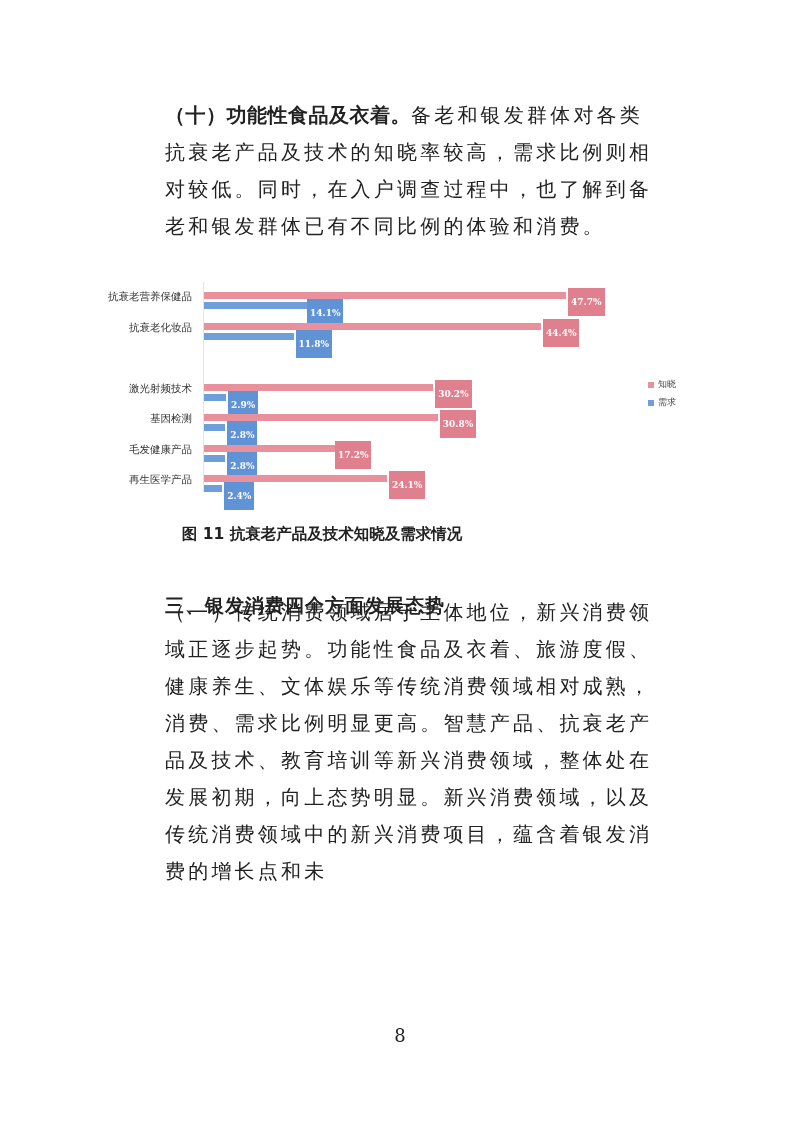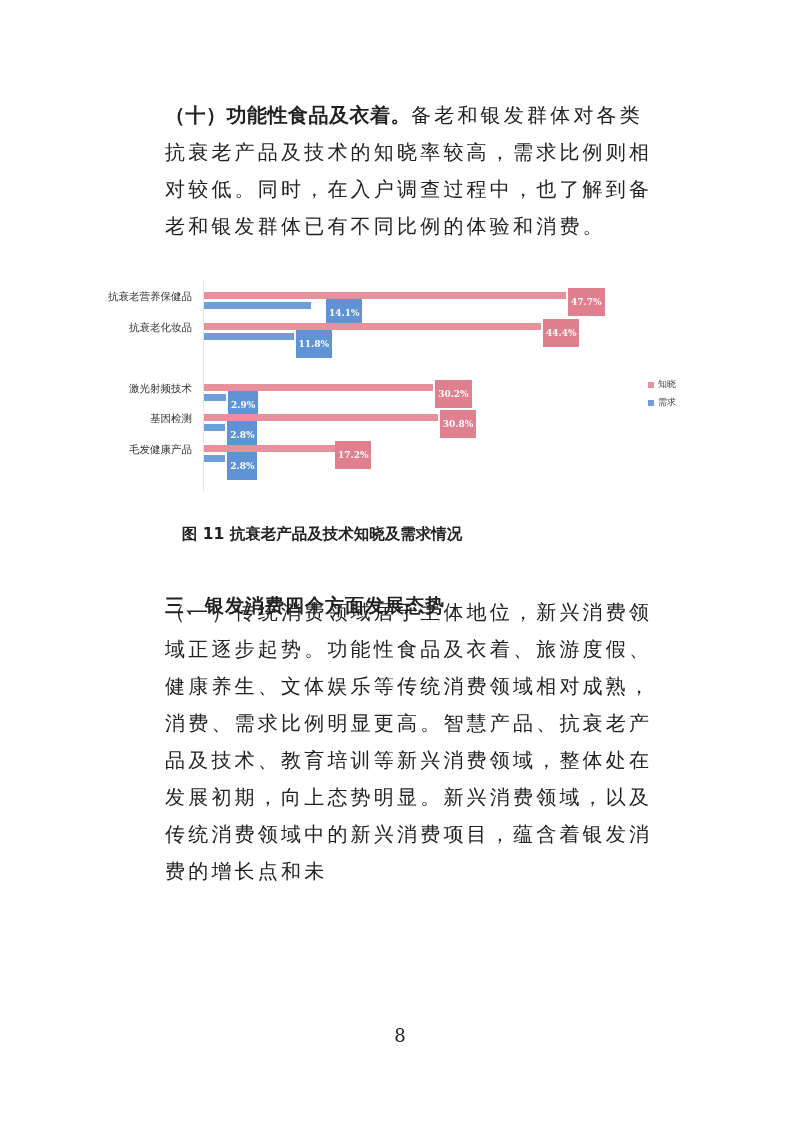--- a/index.html
+++ b/index.html
@@ -38,21 +38,21 @@
   <span class="strong">（十）功能性食品及衣着。</span><span>备老和银发群体对各类抗衰老产品及技术的知晓率较高，需求比例则相对较低。同时，在入户调查过程中，也了解到备老和银发群体已有不同比例的体验和消费。</span>
 </p>
 
 <div id="chart">
   <div class="axis"></div>
 <div class="row" style="top: 4px;">
       <div class="cat">抗衰老营养保健品</div>
       <div class="bar k" style="width: 362.043px;"></div>
       <div class="tag k" style="left: 468.043px;">47.7%</div>
       <div class="bar x" style="width: 107.019px;"></div>
-      <div class="tag x" style="left: 226px;">14.1%</div>
+      <div class="tag x" style="left: 207px;">14.1%</div>
     </div>
     <div class="row" style="top: 34.5px;">
       <div class="cat">抗衰老化妆品</div>
       <div class="bar k" style="width: 336.996px;"></div>
       <div class="tag k" style="left: 442.996px;">44.4%</div>
       <div class="bar x" style="width: 89.562px;"></div>
       <div class="tag x" style="left: 195.562px;">11.8%</div>
     </div>
     <div class="row" style="top: 95.5px;">
       <div class="cat">激光射频技术</div>
@@ -68,20 +68,27 @@
       <div class="bar x" style="width: 21.252px;"></div>
       <div class="tag x" style="left: 127.252px;">2.8%</div>
     </div>
     <div class="row" style="top: 156.5px;">
       <div class="cat">毛发健康产品</div>
       <div class="bar k" style="width: 130.548px;"></div>
       <div class="tag k" style="left: 235px;">17.2%</div>
       <div class="bar x" style="width: 21.252px;"></div>
       <div class="tag x" style="left: 127.252px;">2.8%</div>
     </div>
+    <div class="row" style="top: 187px;">
+      <div class="cat">再生医学产品</div>
+      <div class="bar k" style="width: 182.919px;"></div>
+      <div class="tag k" style="left: 288.919px;">24.1%</div>
+      <div class="bar x" style="width: 18.216px;"></div>
+      <div class="tag x" style="left: 124.216px;">2.4%</div>
+    </div>
   </div>
 
 <div id="legend">
   <div class="lg">
     <span class="sw" style="background:#e8909c"></span>
     <span>知晓</span>
   </div>
   <div class="lg">
     <span class="sw" style="background:#6f9fdb"></span>
     <span>需求</span>

